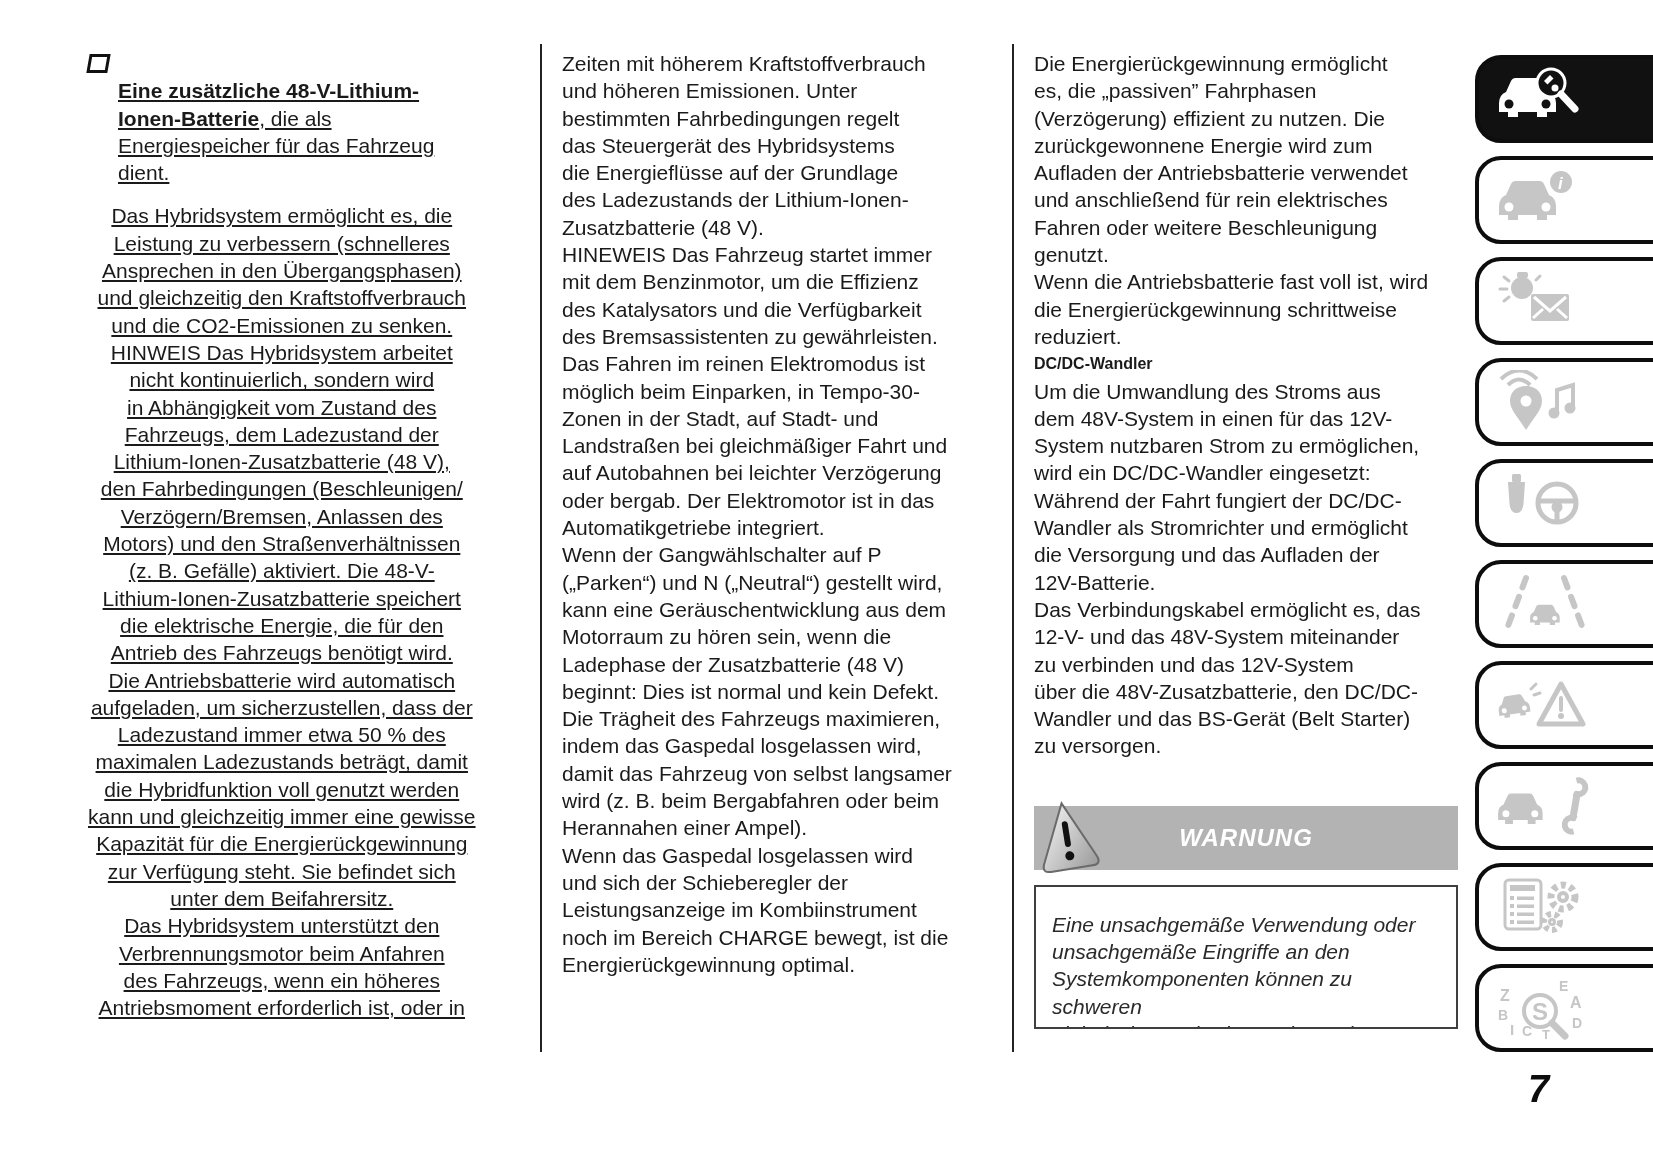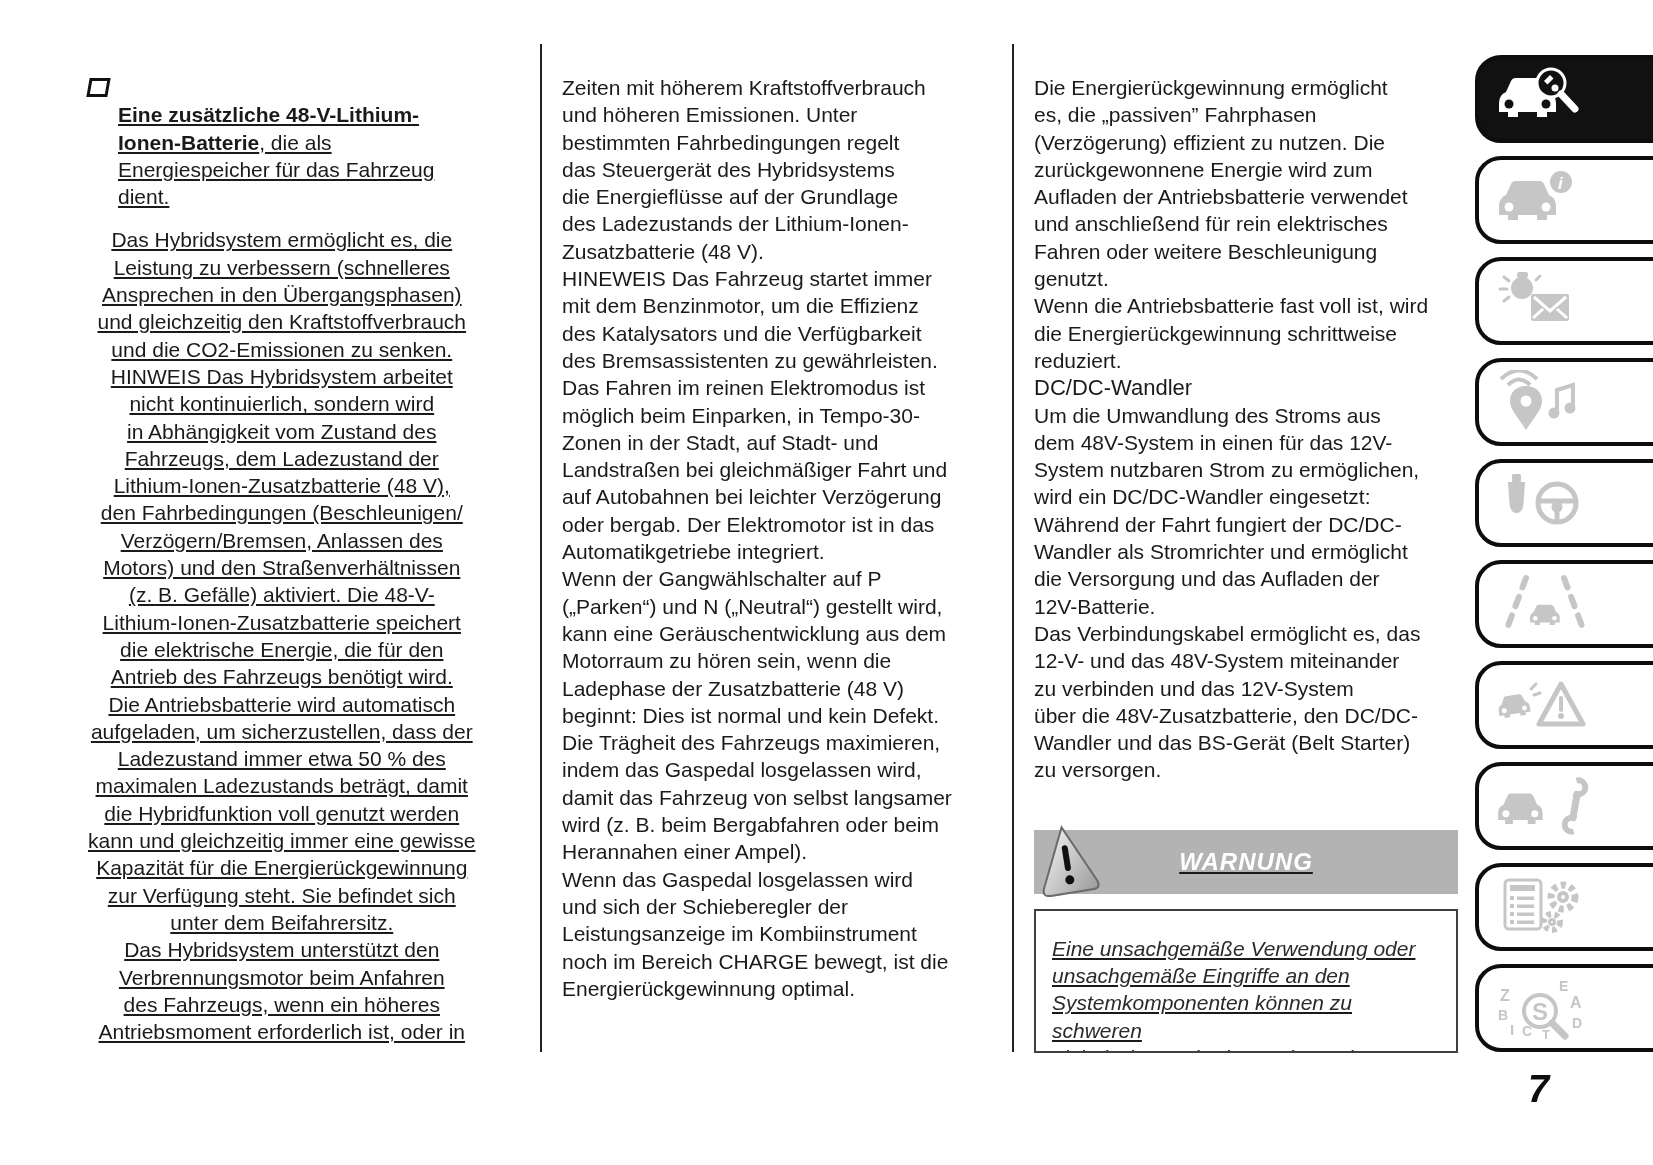--- a/index.html
+++ b/index.html
@@ -2,37 +2,37 @@
 <html><head>
 <meta charset="utf-8">
 <style>
   html,body{margin:0;padding:0;}
   body{
     width:1653px;height:1165px;position:relative;overflow:hidden;
     background:#ffffff;
     font-family:"Liberation Sans","DejaVu Sans",sans-serif;
     color:#1a1a1a;
   }
-  .col{position:absolute;top:50px;margin-top:24px;}
+  .col{position:absolute;top:50px;}
   .para{
     white-space:pre-line;
     font-size:21px;line-height:27.3px;
     color:#1a1a1a;
   }
   .bullet{position:relative;padding-left:30px;}
   .bullet-box{
     position:absolute;left:0;top:4px;width:15px;height:13px;
     border:3px solid #111;transform:skewX(-10deg);background:#fff;
   }
   .b{font-weight:bold;}
   .gap{margin-top:16px;text-align:center;}
-  .col-heading{font-weight:normal;font-size:22px;line-height:27.3px;}
+  .col-heading{font-weight:bold;font-size:16px;line-height:27.3px;}
   .vrule{position:absolute;top:44px;width:2px;height:1008px;background:#222;}
   
-  .warn-section{margin-top:46px;position:relative;width:424px;text-decoration:underline;}
+  .warn-section{margin-top:46px;position:relative;width:424px;}
   .warn-bar{
     position:relative;height:64px;background:#b3b3b3;
     display:flex;align-items:center;justify-content:center;
   }
   .warn-title{
     font-style:italic;font-weight:bold;font-size:24px;color:#ffffff;
     letter-spacing:1px;
   }
   .warn-tri{position:absolute;left:-6px;top:-13px;width:78px;height:90px;}
   .warn-box{

